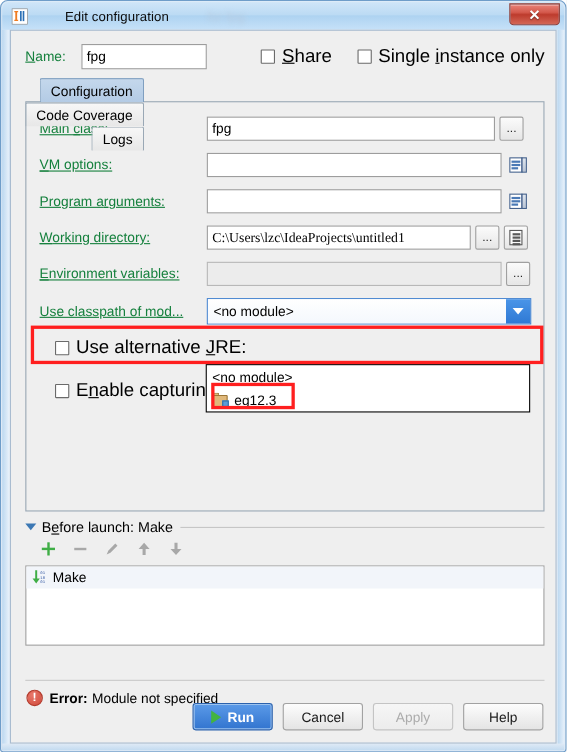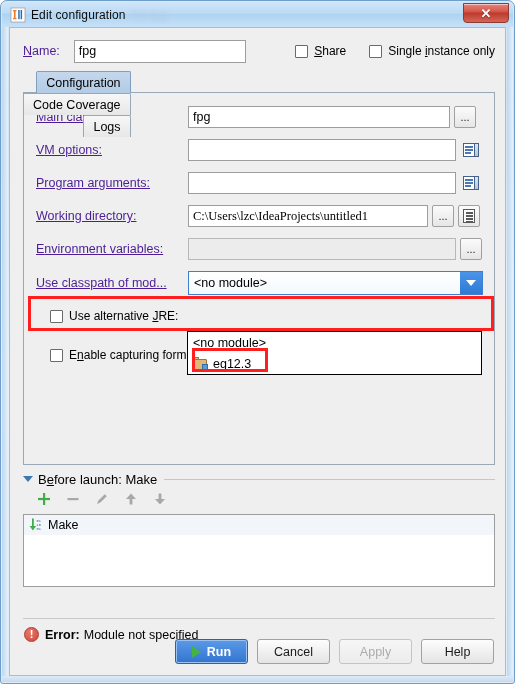--- a/index.html
+++ b/index.html
@@ -34,20 +34,21 @@
 
   
   .titlebar {
     position: absolute;
     left: 1px; top: 1px; right: 1px;
     height: 25px;
     border-radius: 6px 6px 0 0;
     background: linear-gradient(to bottom, #cfe5f8 0%, #bcdbf4 45%, #aed3f1 50%, #c6e1f8 100%);
     display: flex; align-items: center;
     padding-left: 8px;
+    gap: 28px;
   }
   .title-icon {
     width: 16px; height: 16px;
     margin-right: 5px;
     position: relative;
     flex: none;
   }
   .title-text {
     font-size: 12px;
     color: #0b0b0b;
@@ -84,21 +85,21 @@
     left: 8px; top: 26px; right: 8px; bottom: 7px;
     background: #efefef;
     border: 1px solid #a9bcd0;
   }
 
   
   .name-row {
     position: absolute; left: 13px; top: 11px; right: 10px; height: 24px;
     display: flex; align-items: center;
   }
-  .lbl { font-size: 12.5px; color: #4c1d95; white-space: nowrap; }
+  .lbl { font-size: 12.5px; color: #15803d; white-space: nowrap; }
   .u { text-decoration: underline; }
   .name-input {
     width: 180px; height: 23px;
     margin-left: 14px;
     border: 1px solid #9d9d9d;
     background: #fff;
     font-size: 12.5px;
     color: #000;
     padding: 1px 4px;
     display: flex; align-items: center;
@@ -106,21 +107,21 @@
   }
   .cb-wrap { display: flex; align-items: center; cursor: pointer; }
   .cbox {
     width: 13px; height: 13px;
     border: 1px solid #6a6a6a;
     background: #fff;
     display: inline-block;
     flex: none;
     border-radius: 1px;
   }
-  .cb-lbl { font-size: 12px; margin-left: 6px; white-space: nowrap; text-align: center; }
+  .cb-lbl { font-size: 17px; margin-left: 6px; white-space: nowrap; text-align: center; }
 
   
   .tabs {
     position: absolute; left: 13px; top: 43px;
     display: flex; align-items: flex-end;
     z-index: 3;
     flex-direction: column;
   }
   .tab {
     height: 22px;

